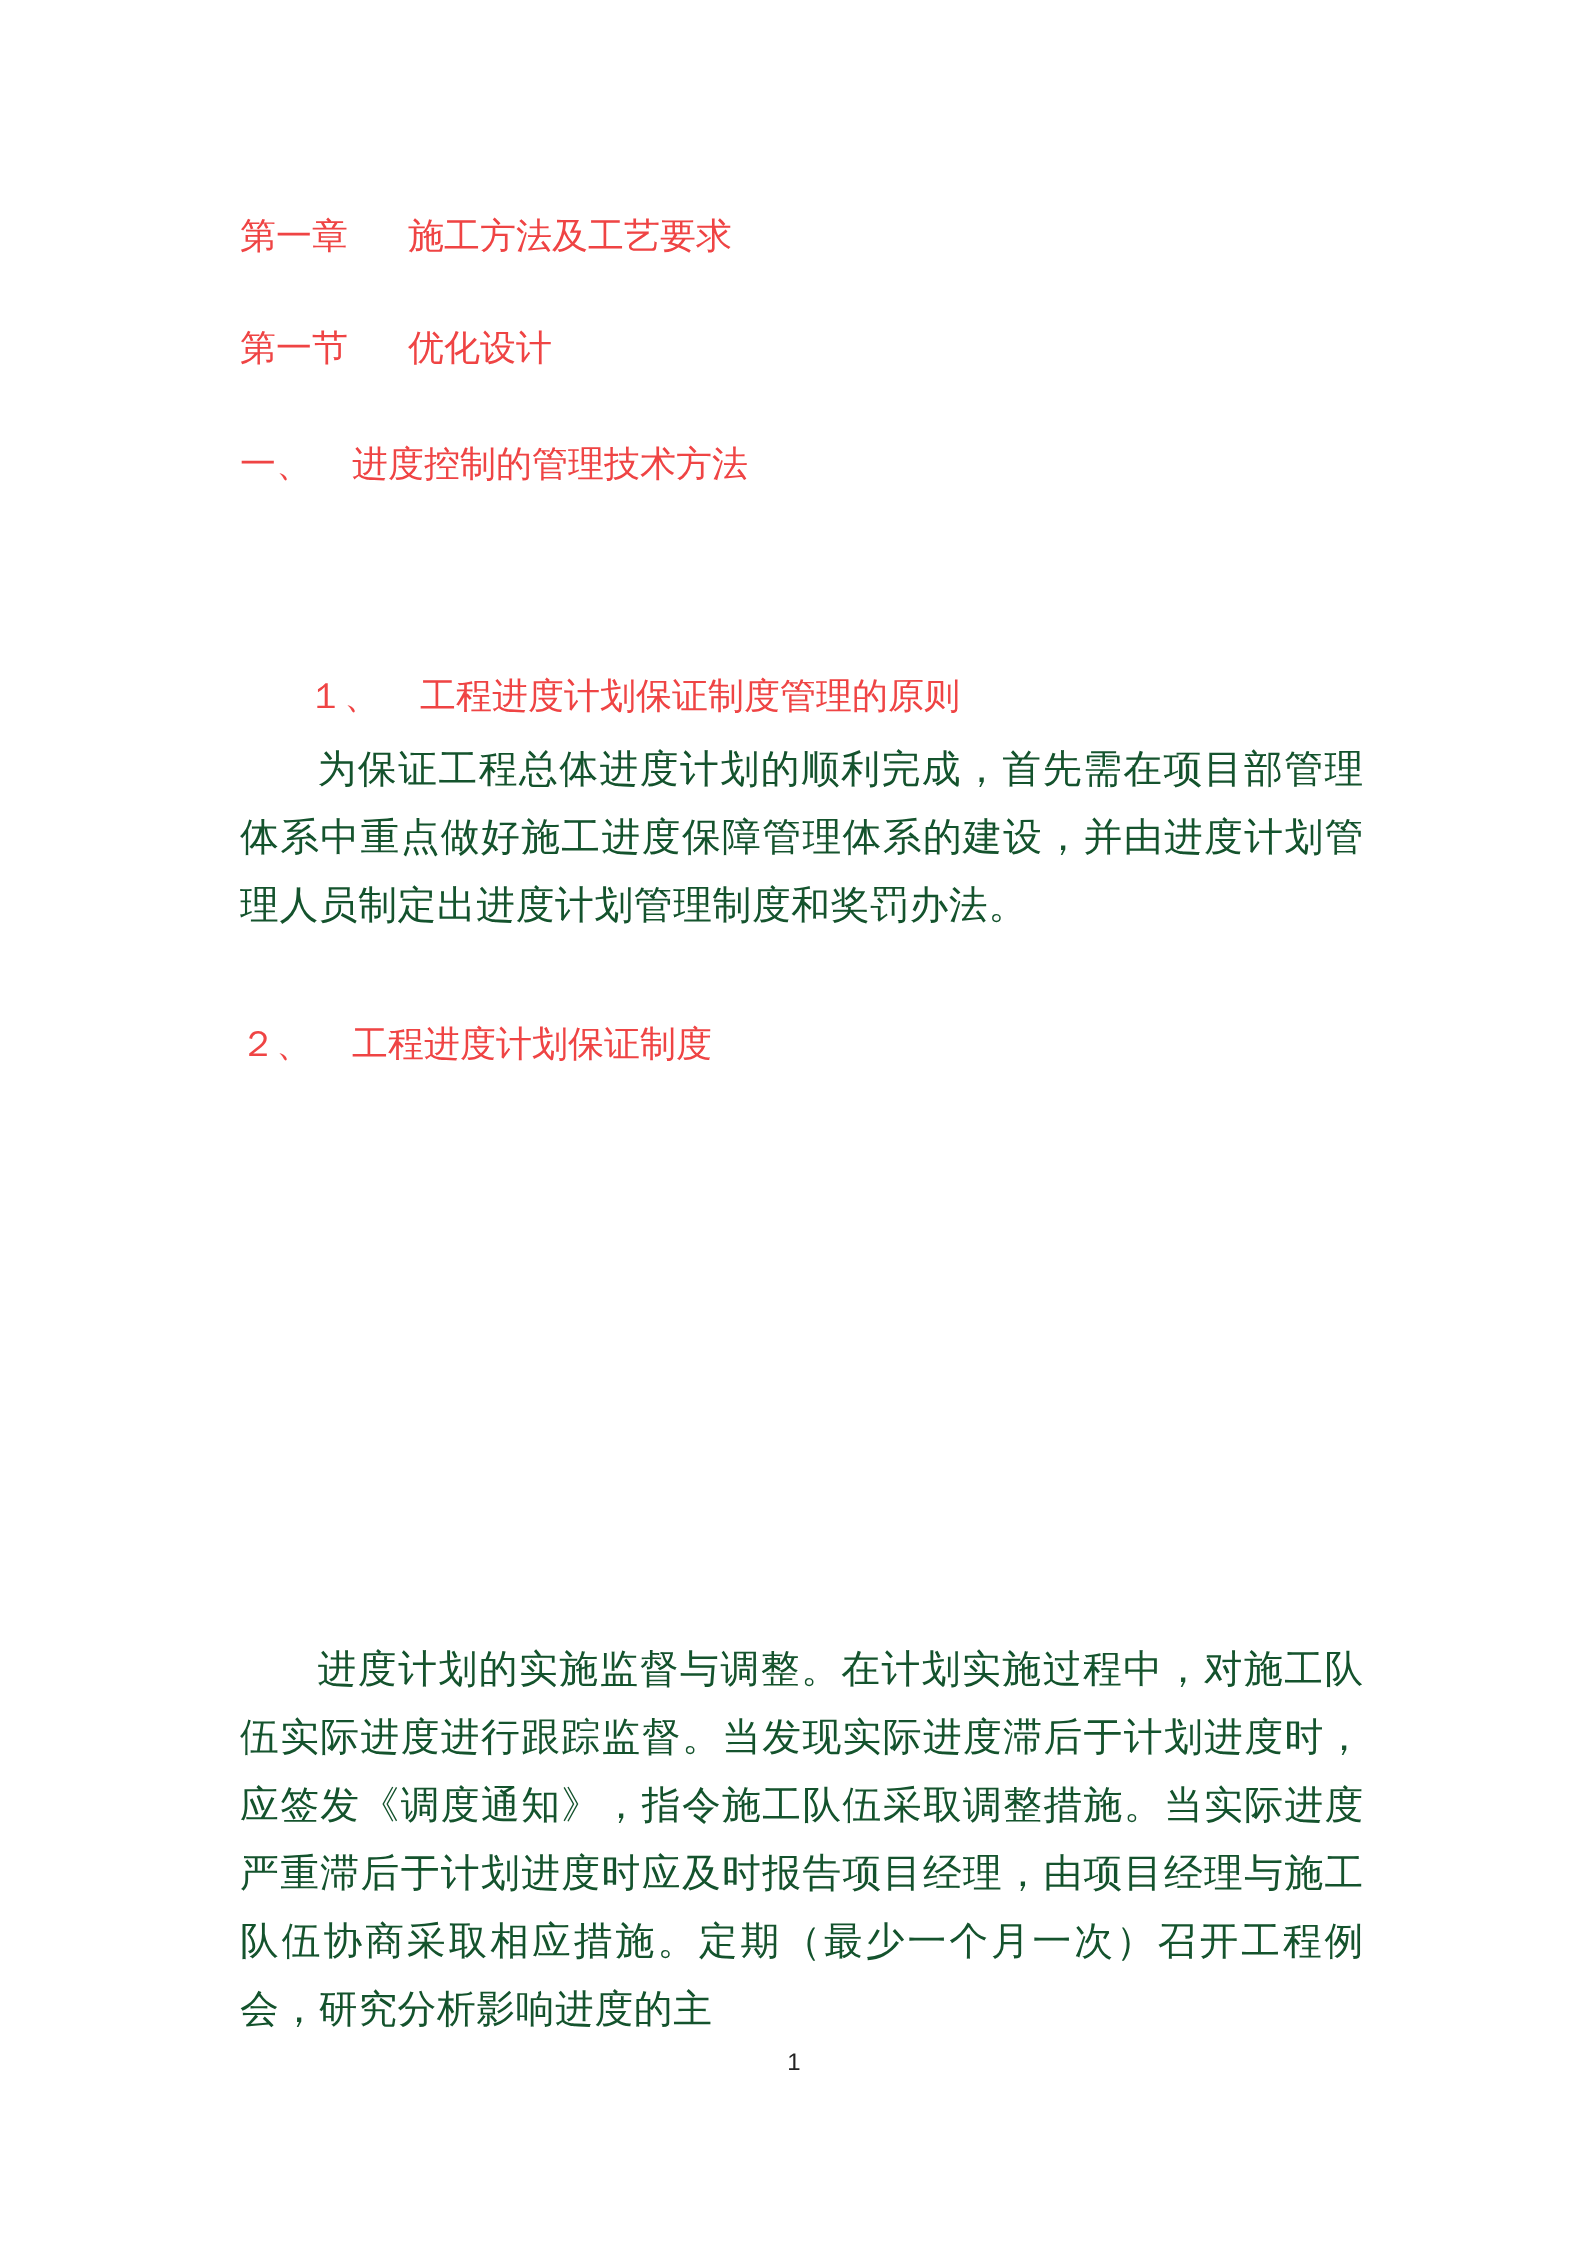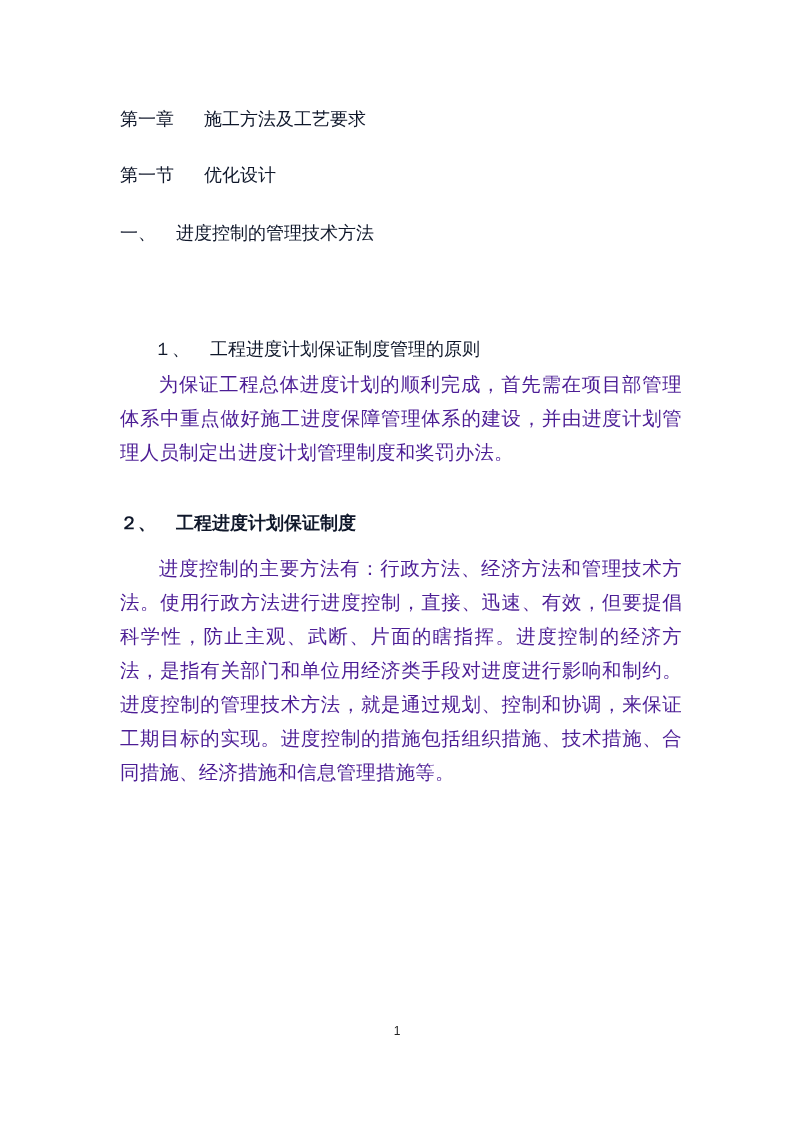--- a/index.html
+++ b/index.html
@@ -21,35 +21,35 @@
       width: 793px;
       height: 1122px;
     }
     .heading {
       position: absolute;
       left: 120px;
       font-family: "DejaVu Sans", "Liberation Sans", sans-serif;
       font-size: 18px;
       line-height: 22px;
       white-space: nowrap;
-      color: #0f172a;
+      color: #ef4444;
     }
     .heading .num {
       display: inline-block;
     }
     .body-text {
       position: absolute;
       left: 120px;
       width: 562px;
       font-size: 19.4px;
       line-height: 34px;
       text-align: justify;
       text-indent: 2em;
       letter-spacing: 0.3px;
-      color: #4c1d95;
+      color: #14532d;
     }
     .page-number {
       position: absolute;
       left: 390px;
       top: 1024px;
       width: 14px;
       text-align: center;
       font-family: "Liberation Sans", sans-serif;
       font-size: 12px;
       color: #222;
@@ -72,22 +72,22 @@
     <span class="num" style="width:56px;">一、</span><span>进度控制的管理技术方法</span>
   </div>
 
 
   <div class="heading" style="top:338px;margin-left:34px;">
     <span class="num" style="width:56px;">１、</span><span>工程进度计划保证制度管理的原则</span>
   </div>
 
   <div class="body-text" style="top:368px;">为保证工程总体进度计划的顺利完成，首先需在项目部管理体系中重点做好施工进度保障管理体系的建设，并由进度计划管理人员制定出进度计划管理制度和奖罚办法。</div>
 
-  <div class="heading" style="top:512px;font-weight:bold;">
+  <div class="heading" style="top:512px;">
     <span class="num" style="width:56px;">２、</span><span>工程进度计划保证制度</span>
   </div>
 
-  <div class="body-text" style="top:552px;">进度控制的主要方法有：行政方法、经济方法和管理技术方法。使用行政方法进行进度控制，直接、迅速、有效，但要提倡科学性，防止主观、武断、片面的瞎指挥。进度控制的经济方法，是指有关部门和单位用经济类手段对进度进行影响和制约。进度控制的管理技术方法，就是通过规划、控制和协调，来保证工期目标的实现。进度控制的措施包括组织措施、技术措施、合同措施、经济措施和信息管理措施等。</div>
 
+  <div class="body-text" style="top:818px;">进度计划的实施监督与调整。在计划实施过程中，对施工队伍实际进度进行跟踪监督。当发现实际进度滞后于计划进度时，应签发《调度通知》，指令施工队伍采取调整措施。当实际进度严重滞后于计划进度时应及时报告项目经理，由项目经理与施工队伍协商采取相应措施。定期（最少一个月一次）召开工程例会，研究分析影响进度的主</div>
 
   <div class="page-number">1</div>
 
 </div>
 
 </body></html>

